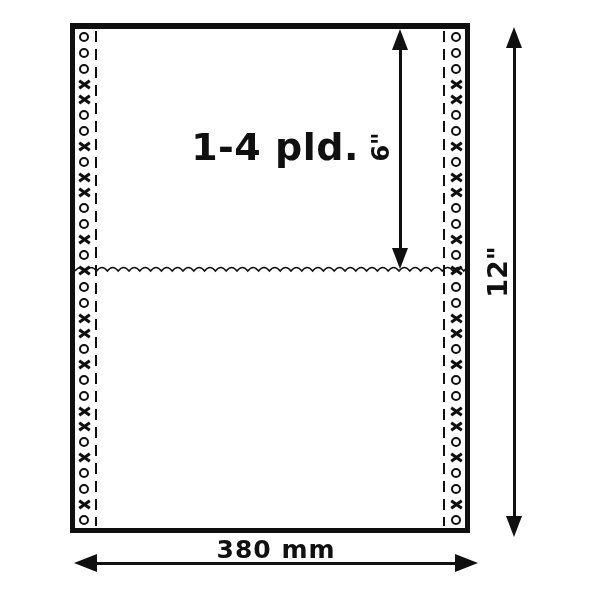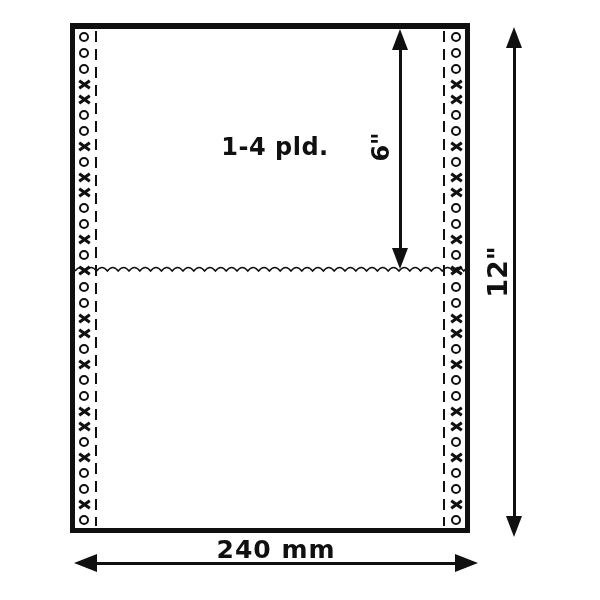--- a/index.html
+++ b/index.html
@@ -41,21 +41,21 @@
   .strip.left  .strip-dash { right: 0; }
   .strip.right .strip-dash { left: 0; }
 
   
   .perf { position: absolute; left: 0; top: 236px; width: 390px; height: 9px; display: block; }
 
   
   .ply-label {
     position: absolute; left: 25px; top: 118px; width: 350px;
     transform: translateY(-50%); text-align: center;
-    font-size: 24px; font-weight: 700; letter-spacing: 0.5px; white-space: nowrap;
+    font-size: 38px; font-weight: 700; letter-spacing: 0.5px; white-space: nowrap;
   }
   .rot-label {
     position: absolute; transform: translate(-50%, -50%) rotate(-90deg);
     font-weight: 700; white-space: nowrap;
   }
   .label-6  { left: 306px; top: 118px; font-size: 24px; }
   .label-12 { left: 497px; top: 272px; font-size: 27px; }
   .width-label {
     position: absolute; left: 74px; top: 535px; width: 404px; text-align: center;
     font-size: 25px; font-weight: 700; letter-spacing: 1px;
@@ -175,21 +175,21 @@
   </div>
 
   <div class="varrow arrow-12">
     <span class="head-up"></span>
     <span class="shaft"></span>
     <span class="head-down"></span>
   </div>
 
   <div class="rot-label label-12">12"</div>
 
-  <div class="width-label">240 mm</div>
+  <div class="width-label">380 mm</div>
 
   <div class="harrow arrow-240">
     <span class="head-left"></span>
     <span class="shaft"></span>
     <span class="head-right"></span>
   </div>
 
 </div>
 
 </body></html>

